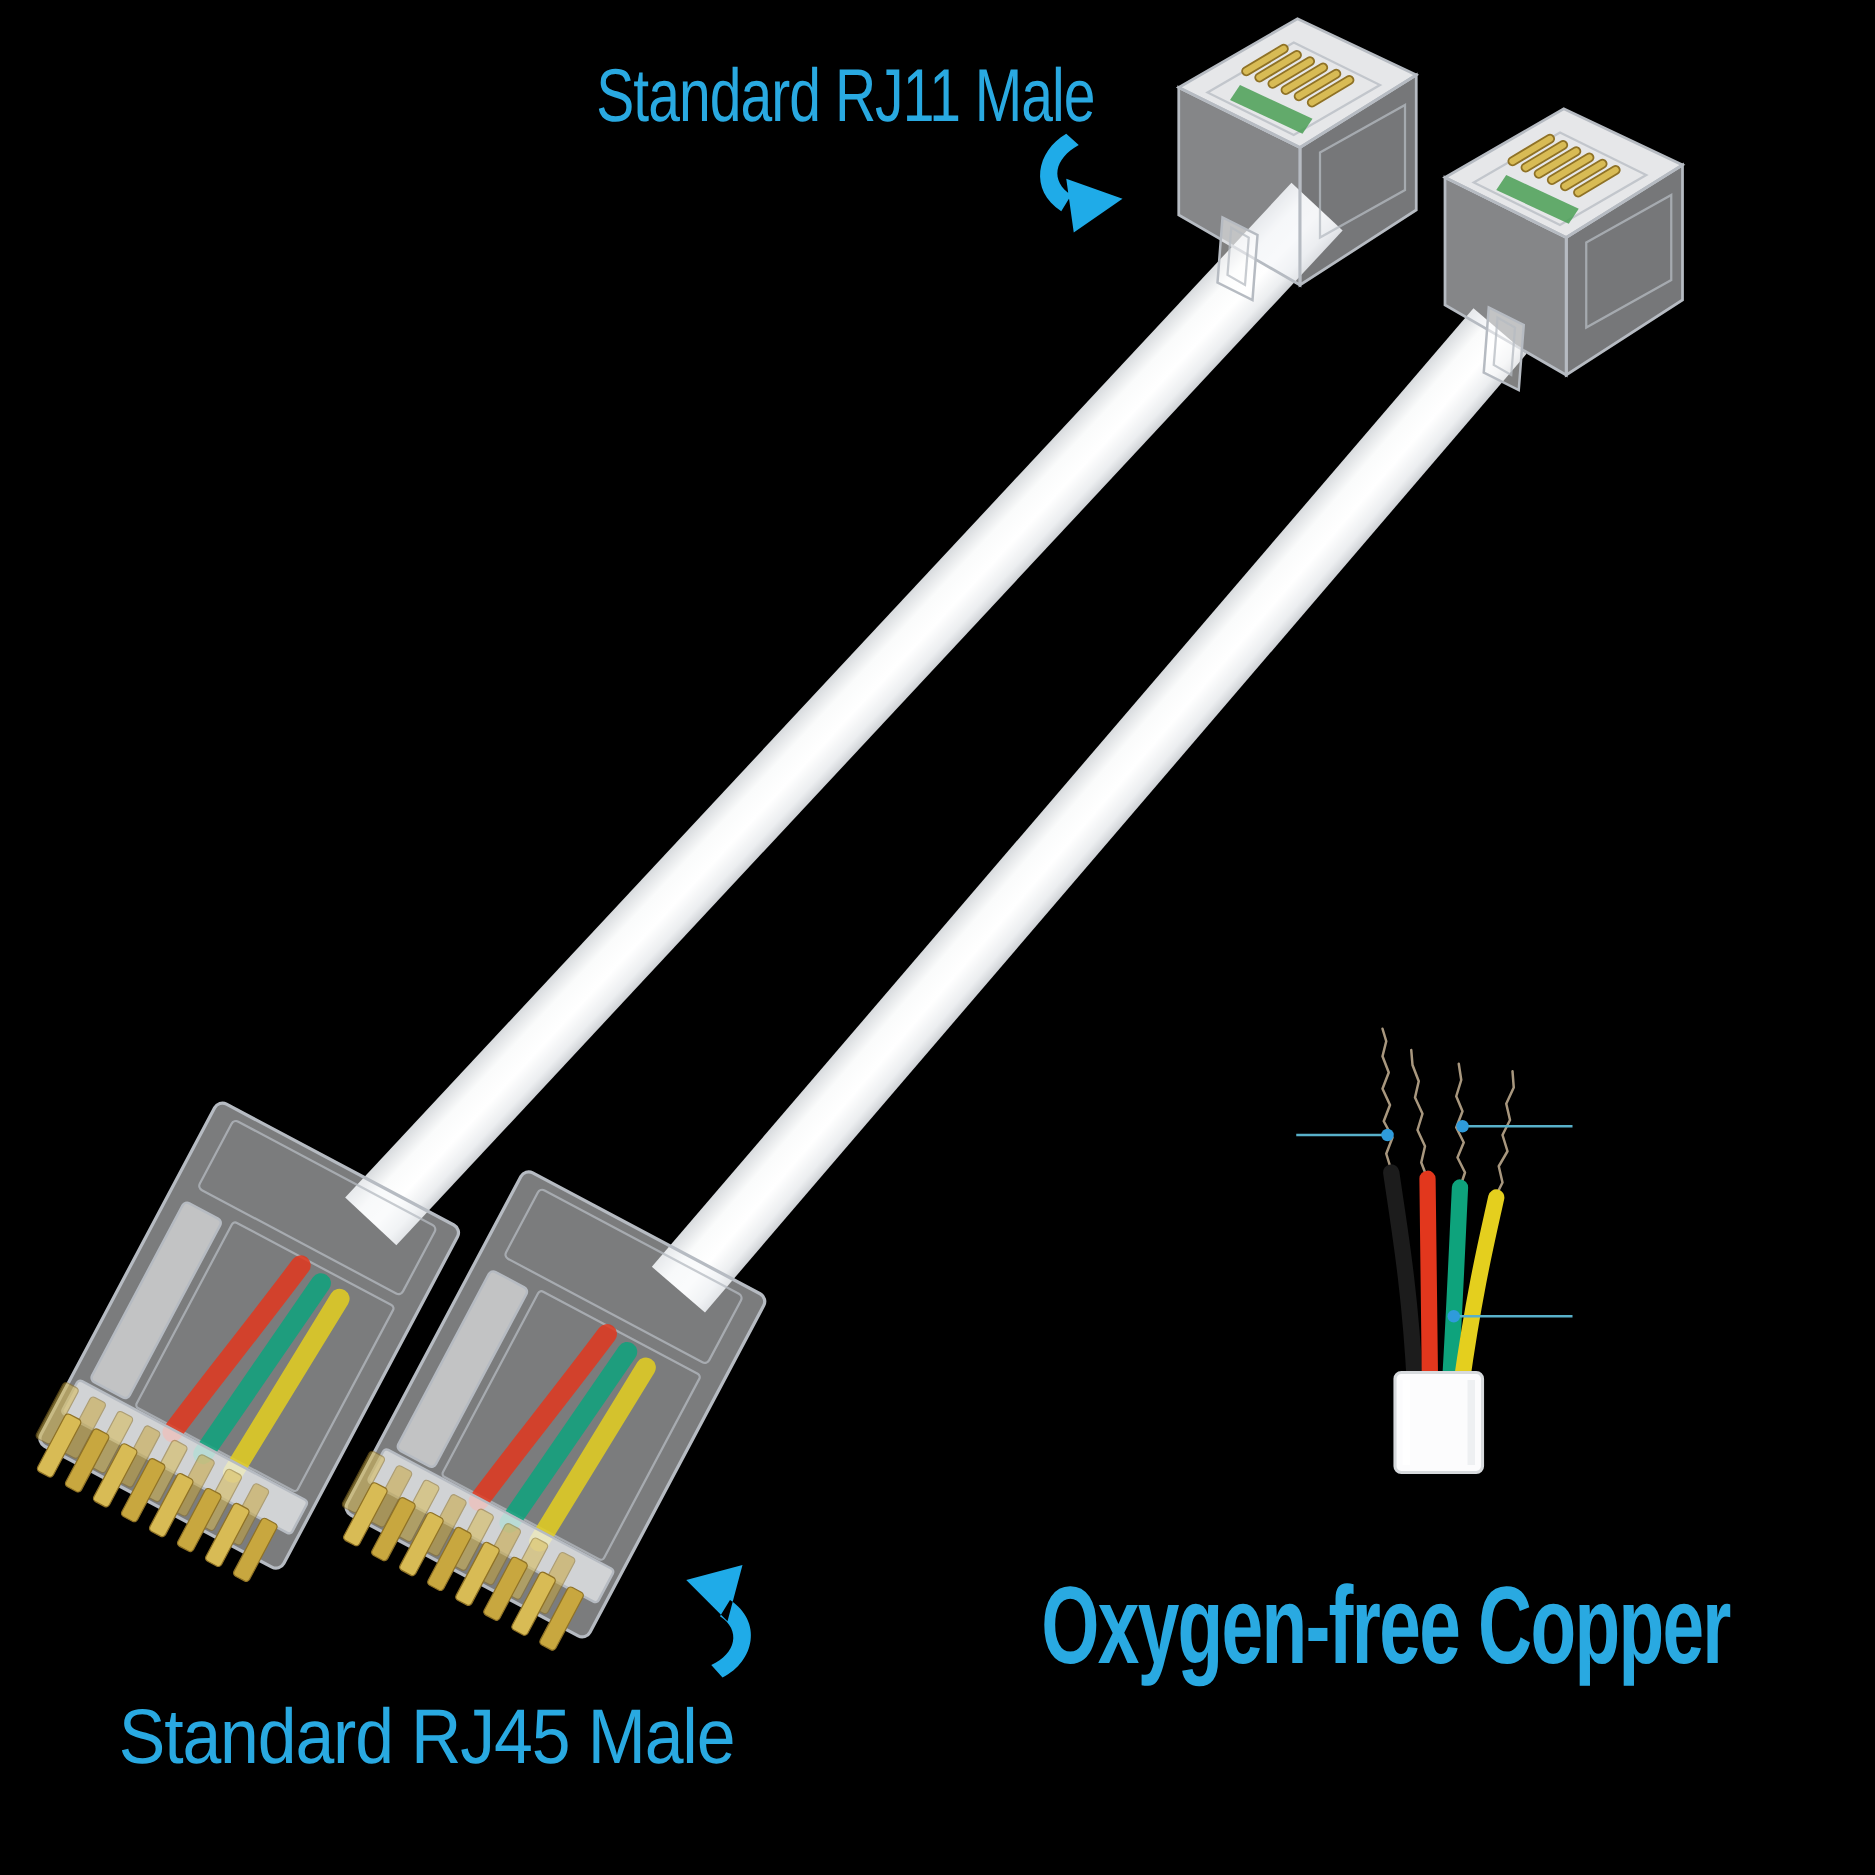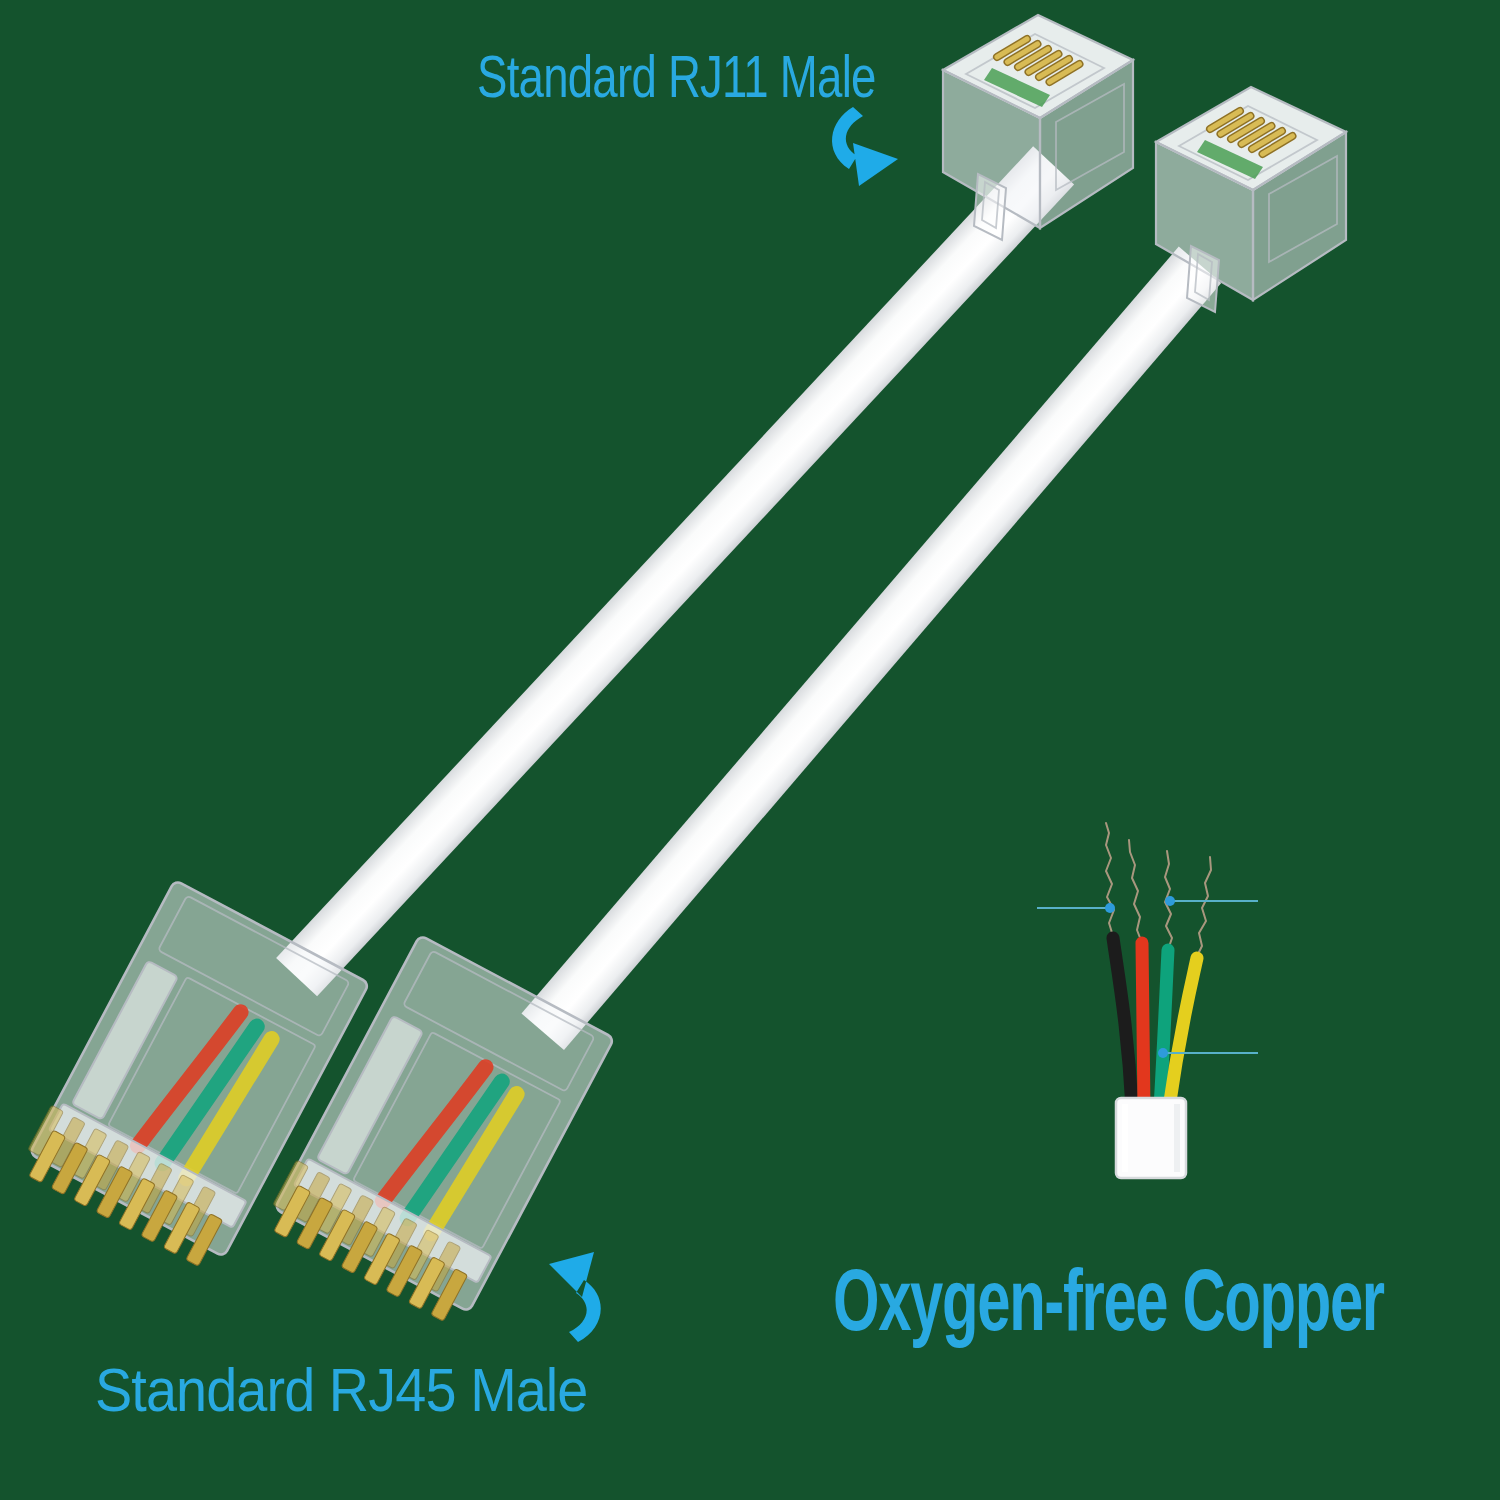--- a/index.html
+++ b/index.html
@@ -1,16 +1,16 @@
 <!DOCTYPE html>
 <html style="--label-cyan: #29a9e1; --arrow-cyan: #1fabe8; --callout-line: #58b0c9; --callout-dot: #2e9bdb; --plastic-edge: #b6bbc2; --pin-gold: #d8bb55; --pin-gold-dark: #8f7226; --pcb-green: #4a9f55; --copper-strand: #a8977e; --wire-black: #1c1c1c; --wire-red: #e2371d; --wire-green: #0ea37c; --wire-yellow: #e4cf1e;"><head>
 <meta charset="utf-8">
 <style>
   html,body{margin:0;padding:0;background:#ffffff;}
-  .scene{position:relative;width:1500px;height:1500px;background:#14532d;overflow:hidden;
+  .scene{position:relative;width:1500px;height:1500px;background:#000000;overflow:hidden;
          font-family:"Liberation Sans",sans-serif;}
   svg.art{position:absolute;left:0;top:0;}
 
   
   .lbl{position:absolute;color:var(--label-cyan);white-space:nowrap;line-height:1;
        transform-origin:left top;}
   #lbl-rj11{left:477px;top:47px;font-size:60px;letter-spacing:-1px;transform:scaleX(.76);}
   #lbl-rj45{left:95px;top:1359px;font-size:62px;letter-spacing:-1px;transform:scaleX(.90);}
   #lbl-copper{left:833px;top:1256px;font-size:88px;font-weight:bold;letter-spacing:-2px;transform:scaleX(.68);}
 

